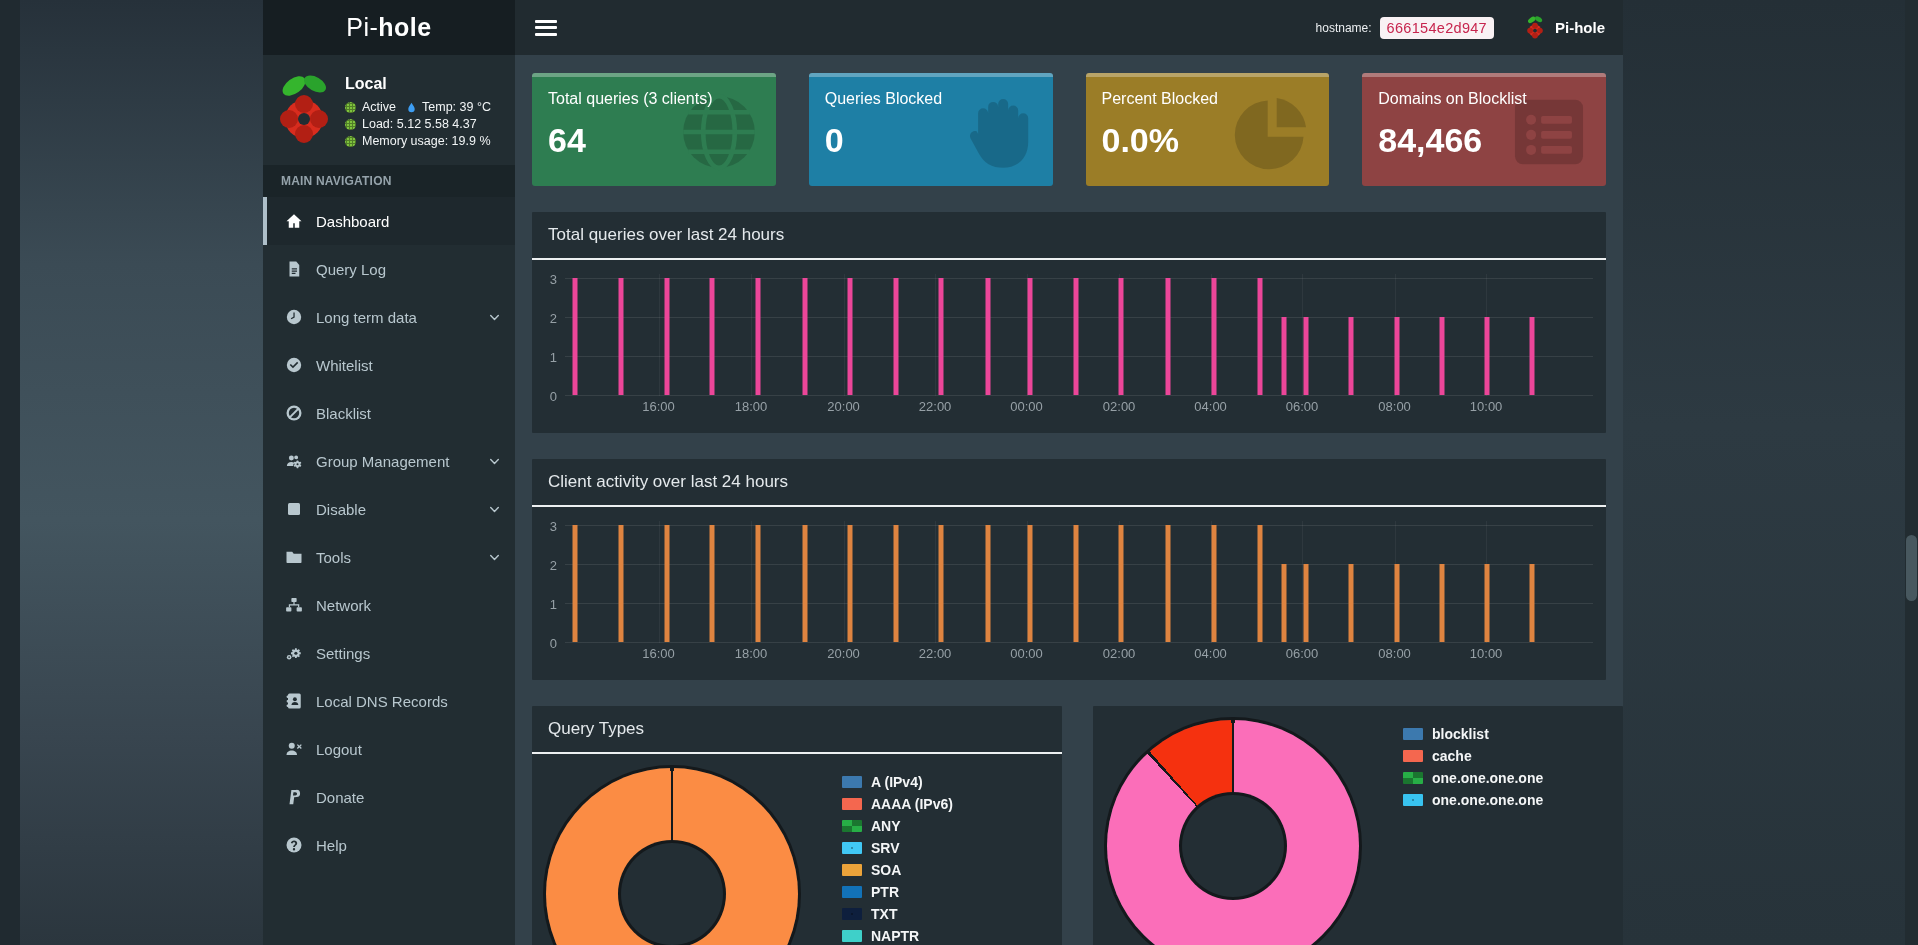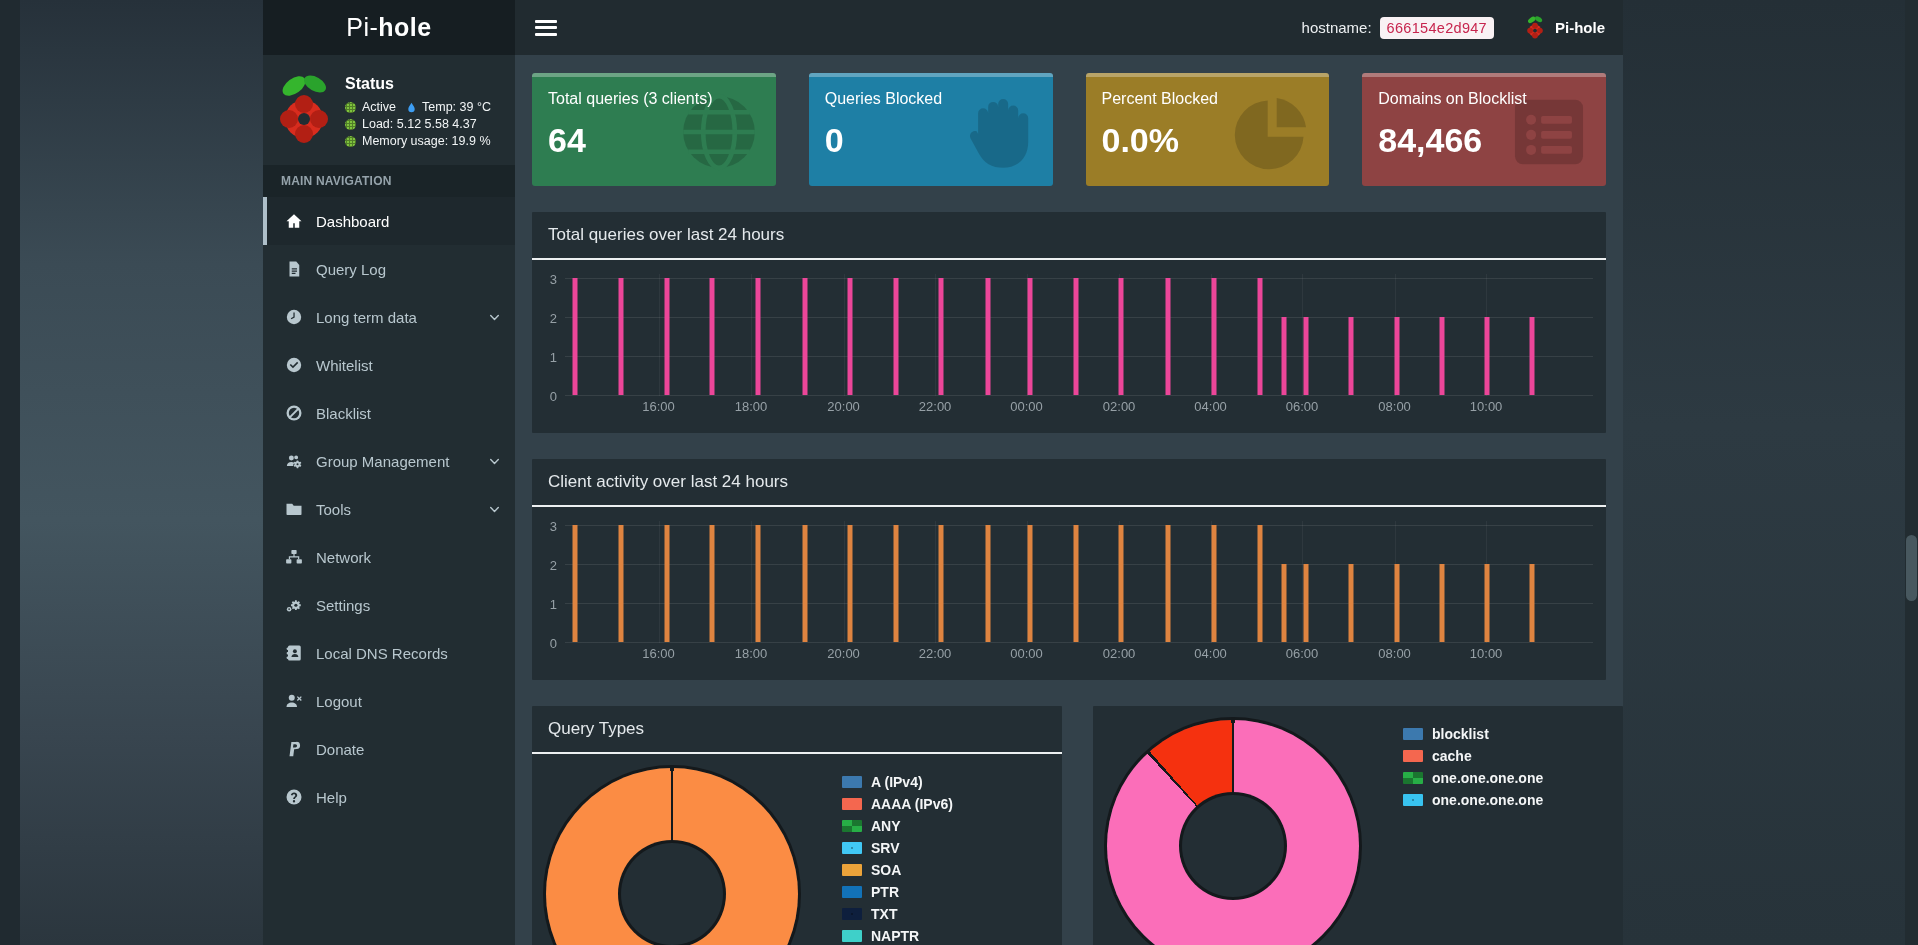--- a/index.html
+++ b/index.html
@@ -19,21 +19,21 @@
   
   .navbar{height:55px;display:flex;background:#212b30;}
   .logo{width:252px;background:#161e22;color:#fff;display:flex;align-items:center;justify-content:center;
     font-size:25px;letter-spacing:.5px;}
   .logo .thin{font-weight:300;}
   .logo .bold{font-weight:700;}
   .nav-rest{flex:1;display:flex;align-items:center;padding:0 18px;}
   .hamburger{width:22px;height:16px;display:flex;flex-direction:column;justify-content:space-between;cursor:pointer;margin-left:2px;}
   .hamburger span{display:block;height:3px;background:#fff;border-radius:1px;}
   .nav-right{margin-left:auto;display:flex;align-items:center;}
-  .hostname-label{color:#eceff1;font-size:15px;margin-right:8px;padding-left:44px;}
+  .hostname-label{color:#eceff1;font-size:12px;margin-right:8px;padding-left:44px;}
   .hostname-badge{background:#f9f2f4;color:#c7254e;font-size:14.5px;padding:3px 7px;border-radius:4px;letter-spacing:.3px;}
   .brand{display:flex;align-items:center;margin-left:30px;}
   .brand svg{width:22px;height:26px;}
   .brand .brand-text{color:#fff;font-size:15px;font-weight:600;margin-left:9px;}
 
   
   .sidebar{position:absolute;left:0;top:55px;width:252px;height:890px;background:#222d32;}
   .status{display:flex;padding:16px 8px 14px 10px;}
   .status .berry{width:62px;height:80px;flex:none;}
   .status-info{margin-left:10px;padding-top:4px;}
@@ -133,21 +133,21 @@
           <ellipse cx="20" cy="15" rx="13" ry="7.5" fill="#35b52d" transform="rotate(-36 20 15)"></ellipse>
           <ellipse cx="41" cy="13" rx="12" ry="7" fill="#2aa32c" transform="rotate(30 41 13)"></ellipse>
           <circle cx="30" cy="48" r="19" fill="#d82c1e"></circle>
           <circle cx="30" cy="33" r="9" fill="#b21f14"></circle>
           <circle cx="45" cy="48" r="9" fill="#b21f14"></circle>
           <circle cx="30" cy="63" r="9" fill="#b21f14"></circle>
           <circle cx="15" cy="48" r="9" fill="#b21f14"></circle>
           <circle cx="30" cy="48" r="6" fill="#222d32"></circle>
         </svg>
         <div class="status-info">
-          <div class="status-title">Status</div>
+          <div class="status-title">Local</div>
           <div id="status-rows">
               <div class="status-row">
                 <span class="dot"></span>
                 <span>Active</span>
                 <svg viewBox="0 0 24 24" class="drop">
                   <path d="M12 1.5C8.2 8 5 11.5 5 15.2a7 7 0 0 0 14 0C19 11.5 15.8 8 12 1.5z" fill="#3d9df2"></path>
                 </svg>
                 <span>Temp: 39 °C</span>
               </div>
               <div class="status-row">
@@ -216,20 +216,33 @@
           <div class="nav-item">
             <span class="ni-icon">
               <svg viewBox="0 0 24 24">
                 <circle cx="8.5" cy="8" r="3.3"></circle>
                 <path d="M2.5 18.5c0-3.4 2.7-5.1 6-5.1 1.5 0 2.9.4 4 1.1-1 .9-1.6 2.2-1.6 4zM14.8 9.8a2.6 2.6 0 1 1 .1-5.2 2.6 2.6 0 0 1-.1 5.2z"></path>
                 <path d="M17.6 11.2l.5 1.5a3.6 3.6 0 0 1 1.3.7l1.5-.5.9 1.7-1.2 1a3.8 3.8 0 0 1 0 1.5l1.2 1-.9 1.7-1.5-.5a3.6 3.6 0 0 1-1.3.7l-.5 1.5h-1.9l-.5-1.5a3.6 3.6 0 0 1-1.3-.7l-1.5.5-.9-1.7 1.2-1a3.8 3.8 0 0 1 0-1.5l-1.2-1 .9-1.7 1.5.5c.4-.3.8-.5 1.3-.7l.5-1.5z"></path>
                 <circle cx="16.7" cy="16.3" r="1.4" fill="#222d32"></circle>
               </svg>
             </span>
             <span>Group Management</span>
+            <span class="chev">
+              <svg viewBox="0 0 24 24">
+                <path d="M5 8.5l7 7 7-7" fill="none" stroke="currentColor" stroke-width="2.6" stroke-linecap="round" stroke-linejoin="round"></path>
+              </svg>
+            </span>
+          </div>
+          <div class="nav-item">
+            <span class="ni-icon">
+              <svg viewBox="0 0 24 24">
+                <rect x="4" y="4" width="16" height="16" rx="2"></rect>
+              </svg>
+            </span>
+            <span>Disable</span>
             <span class="chev">
               <svg viewBox="0 0 24 24">
                 <path d="M5 8.5l7 7 7-7" fill="none" stroke="currentColor" stroke-width="2.6" stroke-linecap="round" stroke-linejoin="round"></path>
               </svg>
             </span>
           </div>
           <div class="nav-item">
             <span class="ni-icon">
               <svg viewBox="0 0 24 24">
                 <path d="M2 5h7.6l2 2.5H22V19a1 1 0 0 1-1 1H3a1 1 0 0 1-1-1z"></path>

